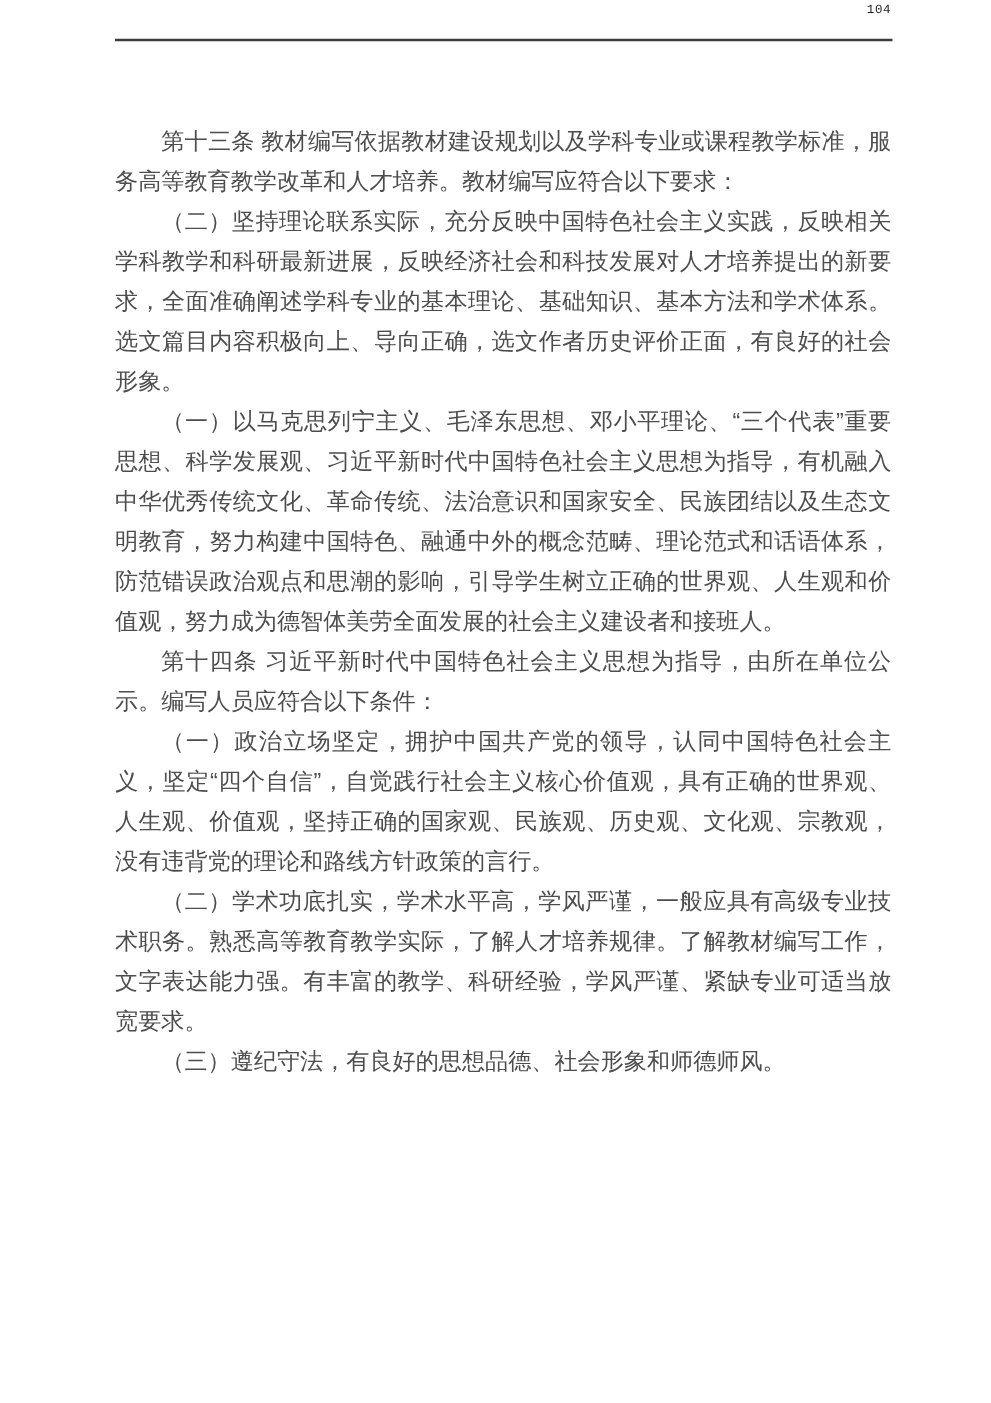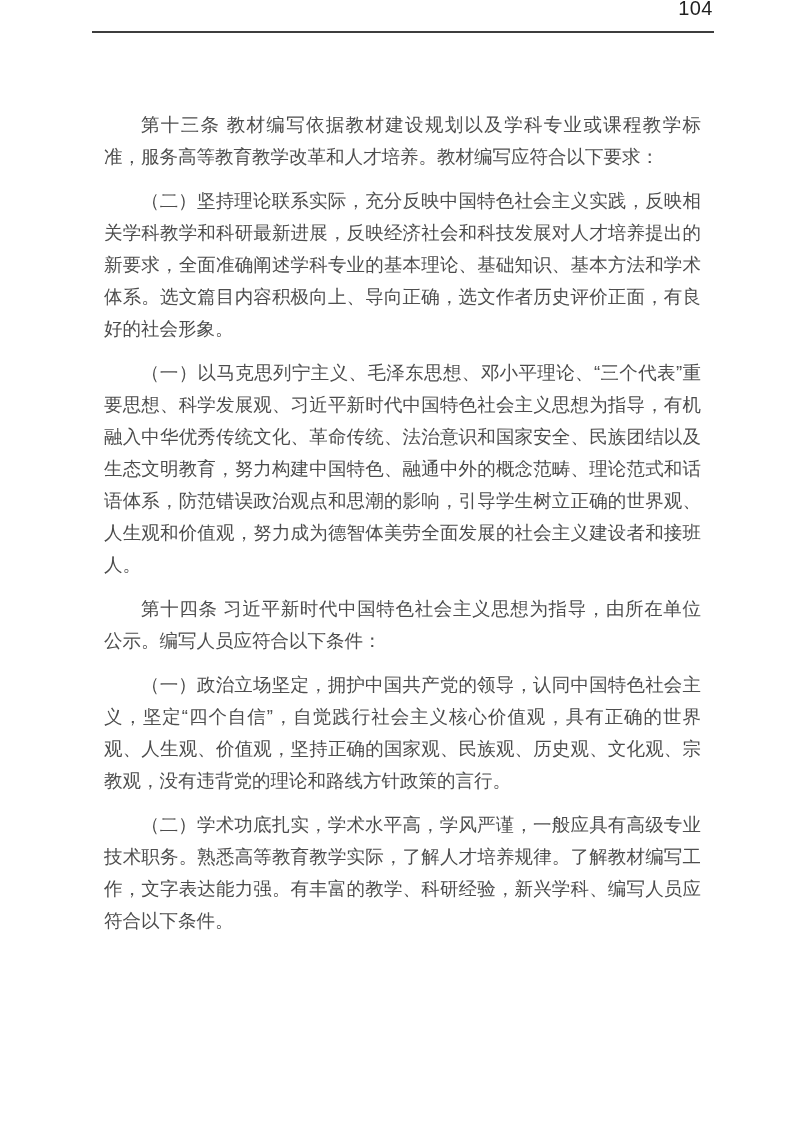--- a/index.html
+++ b/index.html
@@ -18,24 +18,25 @@
     position: absolute;
     inset: 0;
     background: #ffffff;
   }
   .page-number {
     position: absolute;
     top: 1px;
     left: 92px;
     width: 621px;
     text-align: right;
-    font-size: 20px;
+    font-size: 10px;
     line-height: 15px;
     color: #1f1f1f;
     letter-spacing: 0.5px;
+    font-family: Liberation Mono, monospace;
   }
   .header-rule {
     position: absolute;
     top: 31px;
     left: 92px;
     width: 622px;
     height: 2px;
     background: #3d3d3d;
   }
   .content {
@@ -43,33 +44,34 @@
     top: 97px;
     left: 92px;
     width: 621px;
     font-size: 18.5px;
     line-height: 32px;
     color: #4d4d4d;
     text-align: justify;
     text-justify: inter-ideograph;
   }
   .content p {
-    margin: 12px;
+    margin: 0;
     padding: 0;
     text-indent: 2em;
     word-break: break-all;
   }
 </style>
 </head>
 <body>
 
 <div class="page">
   <div class="page-number">104</div>
   <div class="header-rule"></div>
   <div class="content">
     <p>第十三条 教材编写依据教材建设规划以及学科专业或课程教学标准，服务高等教育教学改革和人才培养。教材编写应符合以下要求：</p>
     <p>（二）坚持理论联系实际，充分反映中国特色社会主义实践，反映相关学科教学和科研最新进展，反映经济社会和科技发展对人才培养提出的新要求，全面准确阐述学科专业的基本理论、基础知识、基本方法和学术体系。选文篇目内容积极向上、导向正确，选文作者历史评价正面，有良好的社会形象。</p>
     <p>（一）以马克思列宁主义、毛泽东思想、邓小平理论、“三个代表”重要思想、科学发展观、习近平新时代中国特色社会主义思想为指导，有机融入中华优秀传统文化、革命传统、法治意识和国家安全、民族团结以及生态文明教育，努力构建中国特色、融通中外的概念范畴、理论范式和话语体系，防范错误政治观点和思潮的影响，引导学生树立正确的世界观、人生观和价值观，努力成为德智体美劳全面发展的社会主义建设者和接班人。</p>
     <p>第十四条 习近平新时代中国特色社会主义思想为指导，由所在单位公示。编写人员应符合以下条件：</p>
     <p>（一）政治立场坚定，拥护中国共产党的领导，认同中国特色社会主义，坚定“四个自信”，自觉践行社会主义核心价值观，具有正确的世界观、人生观、价值观，坚持正确的国家观、民族观、历史观、文化观、宗教观，没有违背党的理论和路线方针政策的言行。</p>
-    <p>（二）学术功底扎实，学术水平高，学风严谨，一般应具有高级专业技术职务。熟悉高等教育教学实际，了解人才培养规律。了解教材编写工作，文字表达能力强。有丰富的教学、科研经验，新兴学科、编写人员应符合以下条件。</p>
+    <p>（二）学术功底扎实，学术水平高，学风严谨，一般应具有高级专业技术职务。熟悉高等教育教学实际，了解人才培养规律。了解教材编写工作，文字表达能力强。有丰富的教学、科研经验，学风严谨、紧缺专业可适当放宽要求。</p>
+    <p>（三）遵纪守法，有良好的思想品德、社会形象和师德师风。</p>
   </div>
 </div>
 
 </body></html>

